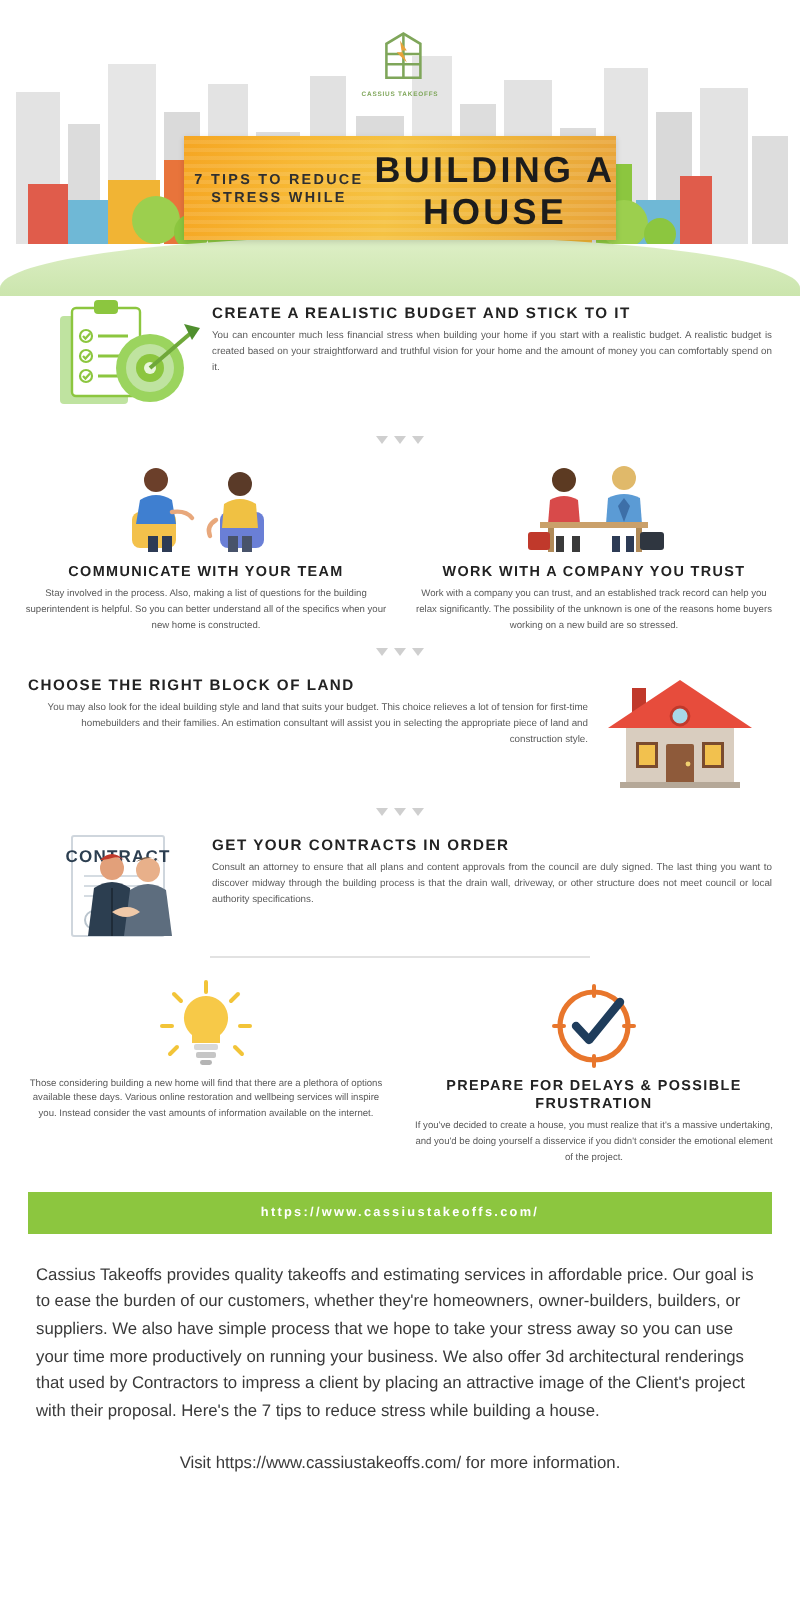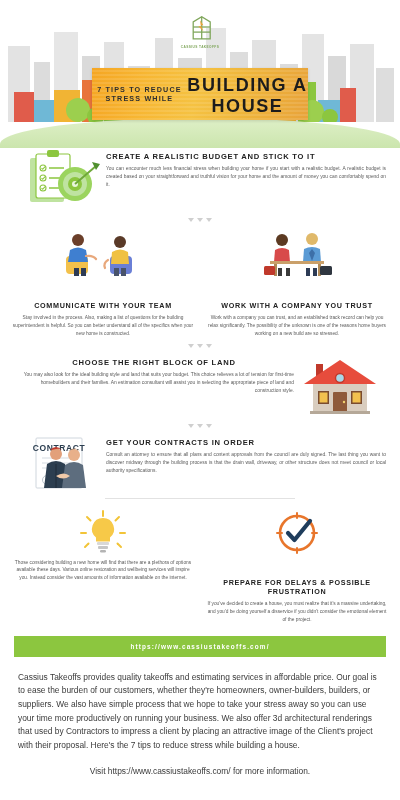--- a/index.html
+++ b/index.html
@@ -69,30 +69,30 @@
   }
   .tip-body { flex: 1; padding-top: 4px; }
   .tip-h {
     font-size: 7.6px; font-weight: bold; letter-spacing: .75px;
     color: #222; line-height: 1.32; text-transform: uppercase;
   }
   .tip-p {
     font-size: 4.9px; line-height: 1.62; color: #5a5a5a;
     margin-top: 3px; text-align: justify;
   }
-  .tip.reverse .tip-h, .tip.reverse .tip-p { text-align: center; }
+  .tip.reverse .tip-h, .tip.reverse .tip-p { text-align: left; }
   .tip.reverse .tip-p { text-align: right; }
 
   
   .pair { display: flex; padding: 0 10px; gap: 8px; }
   .pair-col { flex: 1; display: flex; flex-direction: column; align-items: center; }
   .pair-art { height: 50px; display: flex; align-items: flex-end; justify-content: center; }
   .pair-h {
     font-size: 7.2px; font-weight: bold; letter-spacing: .7px; color: #222;
-    text-align: center; margin-top: 23px; line-height: 1.3; text-transform: uppercase;
+    text-align: center; margin-top: 3px; line-height: 1.3; text-transform: uppercase;
   }
   .pair-p {
     font-size: 4.8px; line-height: 1.62; color: #5a5a5a;
     text-align: center; margin-top: 4px; padding: 0 2px;
   }
 
   
   .chevrons {
     display: flex; justify-content: center; align-items: center; gap: 3px;
     height: 16px;

